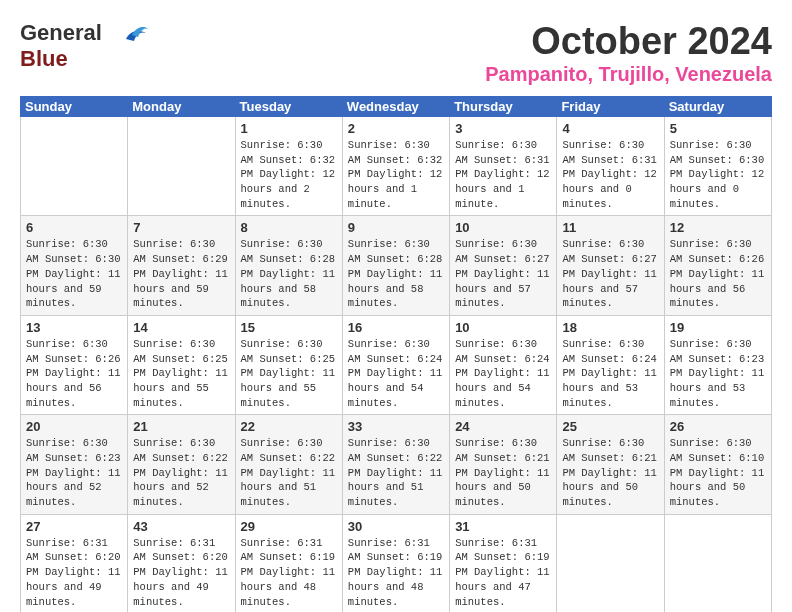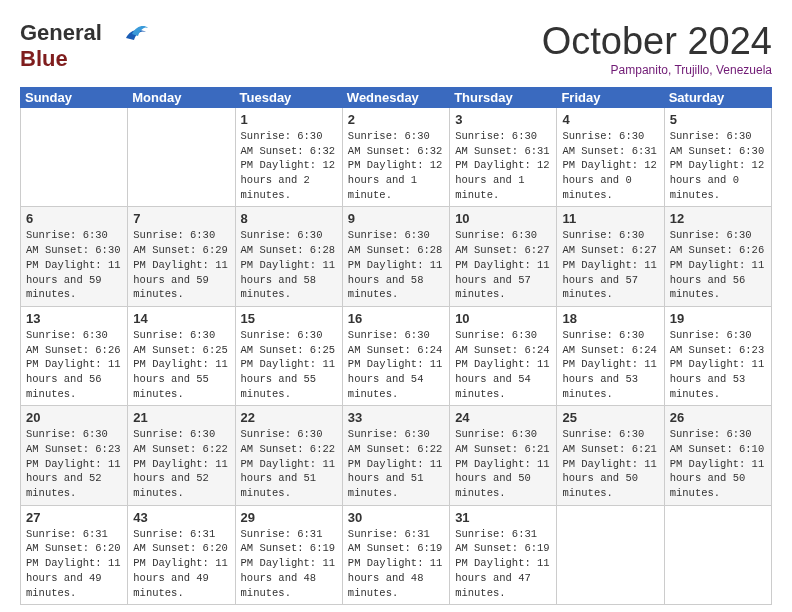--- a/index.html
+++ b/index.html
@@ -16,20 +16,21 @@
       align-items: flex-start;
       margin-bottom: 10px;
     }
     .logo {
       display: flex;
       flex-direction: column;
       align-items: flex-start;
     }
     .logo-text {
       display: flex;
+      align-items: center;
       gap: 16px;
     }
     .logo-general {
       font-size: 22px;
       font-weight: bold;
       color: #333;
     }
     .logo-blue {
       font-size: 22px;
       font-weight: bold;
@@ -37,26 +38,27 @@
     }
     .logo-bird {
       width: 30px;
       height: 25px;
     }
     .title-block {
       text-align: right;
     }
     .month-title {
       font-size: 38px;
-      font-weight: normal;
+      font-weight: bold;
       color: #333;
     }
     .subtitle {
-      font-size: 12px;
-      color: #701a75;
+      font-size: 20px;
+      color: #ec4899;
+      font-weight: bold;
     }
     .calendar {
       width: 100%;
       border-collapse: collapse;
       font-size: 11px;
     }
     .calendar th {
       background-color: #3a6abf;
       color: #fff;
       padding: 2px 4px;

